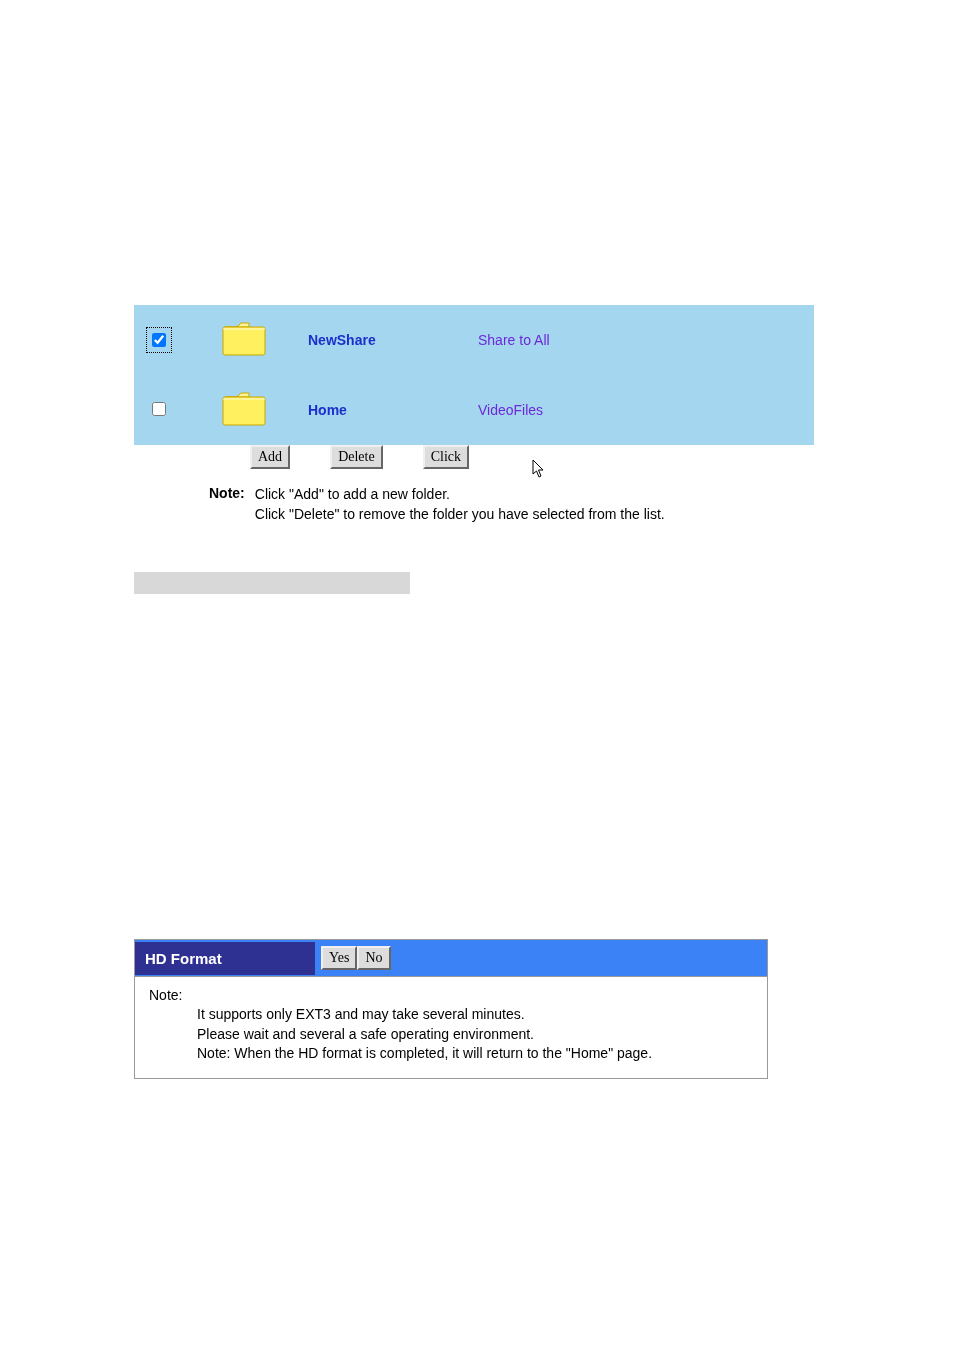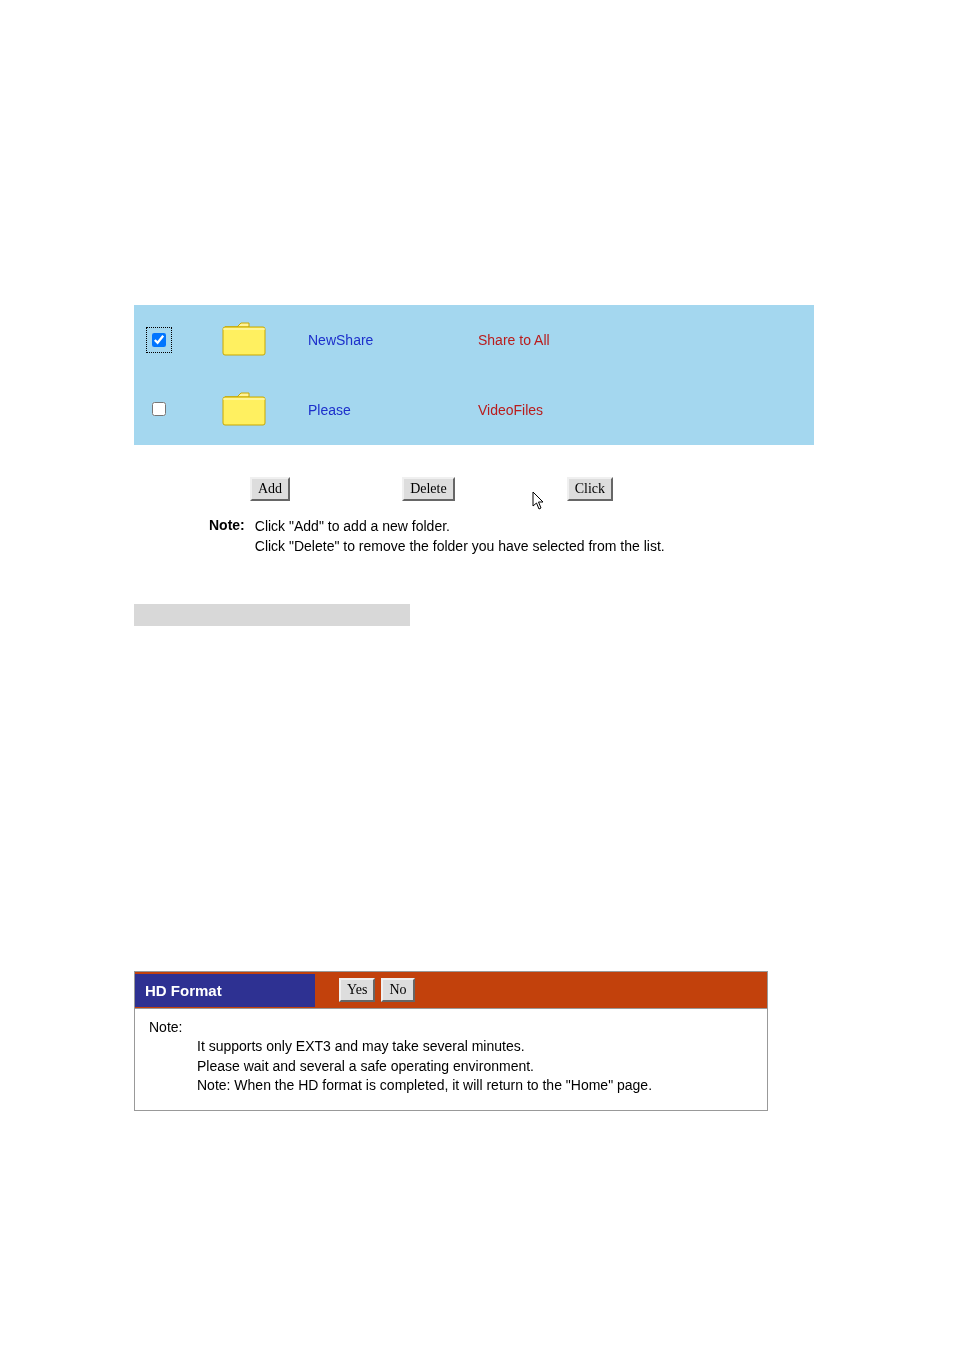--- a/index.html
+++ b/index.html
@@ -34,20 +34,21 @@
     }
     .cell-icon {
       width: 120px;
       text-align: center;
       vertical-align: middle;
     }
     .cell-name {
       width: 170px;
       vertical-align: middle;
       padding-left: 4px;
+      font-weight: bold;
     }
     .cell-desc {
       vertical-align: middle;
       padding-left: 4px;
     }
     .chk {
       width: 14px;
       height: 14px;
     }
     .chk-dotted {
@@ -57,27 +58,26 @@
       display: inline-flex;
       align-items: center;
       justify-content: center;
     }
     .folder-link {
       color: #1c2fcb;
       text-decoration: none;
       cursor: pointer;
     }
     .folder-desc {
-      color: #b91c1c;
+      color: #6d28d9;
     }
     .btn-row {
-      margin-top: 32px;
       margin-left: 116px;
       display: flex;
-      gap: 112px;
+      gap: 40px;
       align-items: flex-end;
       position: relative;
     }
     .cbtn {
       font-family: Georgia, 'Times New Roman', serif;
       font-size: 14px;
       background: #ddd;
       border: 2px outset #f0f0f0;
       border-right: 2px solid #666;
       border-bottom: 2px solid #666;
@@ -110,34 +110,33 @@
     }
     .hd-section {
       margin-top: 345px;
       margin-left: 134px;
       width: 634px;
       border: 1px solid #999;
     }
     .hd-header {
       display: flex;
       align-items: center;
-      background: #c2410c;
+      background: #3b82f6;
     }
     .hd-title-cell {
       background: #2e3192;
       color: #fff;
       font-weight: bold;
       font-size: 15px;
       padding: 8px 10px;
       width: 180px;
     }
     .hd-btns {
-      padding: 6px 24px;
-      display: flex;
-      gap: 6px;
+      padding: 6px 6px;
+      display: flex;
     }
     .hd-body {
       padding: 10px 14px 14px 14px;
       border-top: 1px solid #999;
     }
     .hd-note-label {
       margin-bottom: 2px;
     }
     .hd-note-lines {
       margin-left: 48px;
@@ -162,21 +161,21 @@
           <td class="cell-name"><a class="folder-link" href="#">NewShare</a></td>
           <td class="cell-desc"><span class="folder-desc">Share to All</span></td>
         </tr>
         <tr class="folder-row highlight">
           <td class="cell-check"><input type="checkbox" class="chk" style=""></td>
           <td class="cell-icon"><a href="#"><svg width="50" height="40" viewBox="0 0 50 40">
                 <path d="M6 8 L18 8 L22 4 L30 4 L30 8 L6 8 Z" fill="#fff39a" stroke="#c9a800" stroke-width="1"></path>
                 <rect x="4" y="8" width="42" height="28" rx="2" fill="#fff060" stroke="#c9a800" stroke-width="1"></rect>
                 <path d="M4 10 L46 10" stroke="#fffbd0" stroke-width="1"></path>
               </svg></a></td>
-          <td class="cell-name"><a class="folder-link" href="#">Please</a></td>
+          <td class="cell-name"><a class="folder-link" href="#">Home</a></td>
           <td class="cell-desc"><span class="folder-desc">VideoFiles</span></td>
         </tr>
       </tbody>
   </table>
 
   <div class="btn-row">
     <button class="cbtn">Add</button>
     <button class="cbtn">Delete</button>
     <button class="cbtn">Click</button>
     <span class="cursor-arrow">

